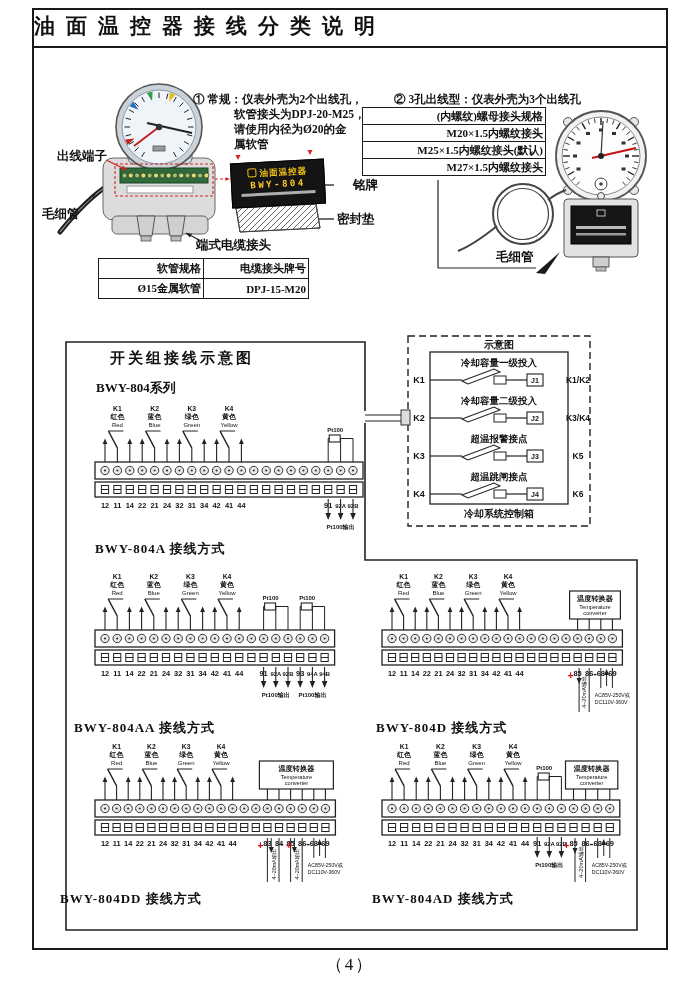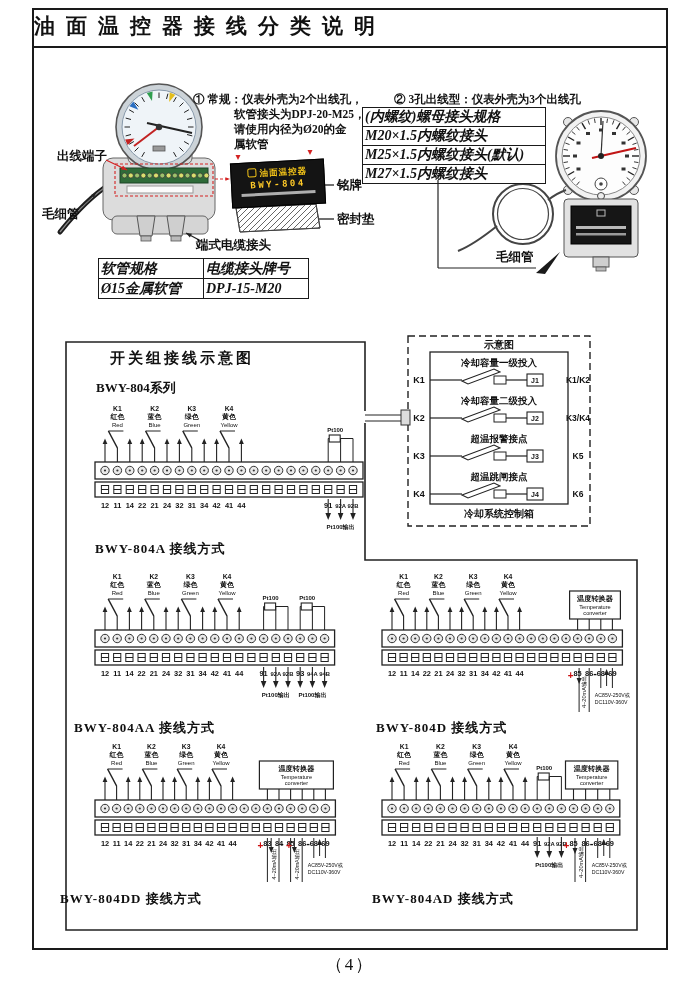--- a/index.html
+++ b/index.html
@@ -9,21 +9,21 @@
   .titleband{position:absolute;left:32px;top:8px;width:632px;height:36px;border:2px solid #1a1a1a;border-bottom:2px solid #1a1a1a;}
   .title{position:absolute;left:34px;top:12px;width:628px;text-align:left;font-size:21px;font-weight:bold;
          letter-spacing:11px;font-family:"Liberation Serif",serif;}
   .cjk{position:absolute;font-family:"Liberation Serif",serif;font-weight:bold;white-space:nowrap;}
   .note{font-size:11.5px;}
   .lbl{font-size:12.5px;}
   .cap{position:absolute;font-family:"Liberation Serif",serif;font-weight:bold;font-size:13px;
        letter-spacing:1px;width:240px;white-space:nowrap;}
   table.tbl{position:absolute;border-collapse:collapse;table-layout:fixed;
             font-family:"Liberation Serif",serif;font-weight:bold;}
-  table.tbl td{border:1.6px solid #1a1a1a;text-align:left;font-size:14px;padding:0 2px;height:19px;white-space:nowrap;overflow:hidden;font-style:italic;}
+  table.tbl td{border:1.6px solid #1a1a1a;text-align:right;font-size:11px;padding:0 2px;height:19px;white-space:nowrap;overflow:hidden;}
   .nameplate{position:absolute;left:231px;top:161px;width:92px;height:43px;background:#141414;border:1px solid #000;
              transform:rotate(-3deg);text-align:center;}
   .np1{margin-top:5px;font-size:8.5px;color:#f5c518;letter-spacing:1px;font-weight:bold;font-family:"Liberation Serif",serif;}
   .np-logo{display:inline-block;width:7px;height:7px;border:1px solid #f5c518;border-radius:2px;margin-right:3px;vertical-align:-1px;}
   .np2{font-size:9px;color:#ffca28;font-weight:bold;letter-spacing:2.5px;font-family:"DejaVu Sans Mono",monospace;}
   .np3{height:3px;background:#c9c9c9;opacity:.85;margin:3px 9px 0 9px;}
   .pagenum{position:absolute;left:0;top:953px;width:700px;text-align:center;font-size:17px;
            font-family:"Liberation Serif",serif;letter-spacing:2px;}
   svg text{font-family:"Liberation Sans",sans-serif;}
 </style>
@@ -1053,21 +1053,21 @@
   <div class="titleband"></div>
   <div class="title">油面温控器接线分类说明</div>
 
   
   <div class="cjk note" style="left:193px;top:92px;">① 常规：仪表外壳为2个出线孔，</div>
   <div class="cjk note" style="left:234px;top:107px;">软管接头为DPJ-20-M25，</div>
   <div class="cjk note" style="left:234px;top:122px;">请使用内径为Ø20的金</div>
   <div class="cjk note" style="left:234px;top:137px;">属软管</div>
   <div class="cjk lbl" style="left:57px;top:148px;">出线端子</div>
   <div class="cjk lbl" style="left:42px;top:206px;">毛细管</div>
-  <div class="cjk lbl" style="left:337px;top:177px;">铭牌</div>
+  <div class="cjk lbl" style="left:353px;top:177px;">铭牌</div>
   <div class="cjk lbl" style="left:337px;top:211px;text-align:center;">密封垫</div>
   <div class="cjk lbl" style="left:196px;top:237px;">端式电缆接头</div>
 
   <div class="nameplate">
     <div class="np1"><span class="np-logo"></span><span>油面温控器</span></div>
     <div class="np2">BWY-804</div>
     <div class="np3"></div>
   </div>
 
   <table class="tbl" style="left:98px;top:258px;width:200px;">

